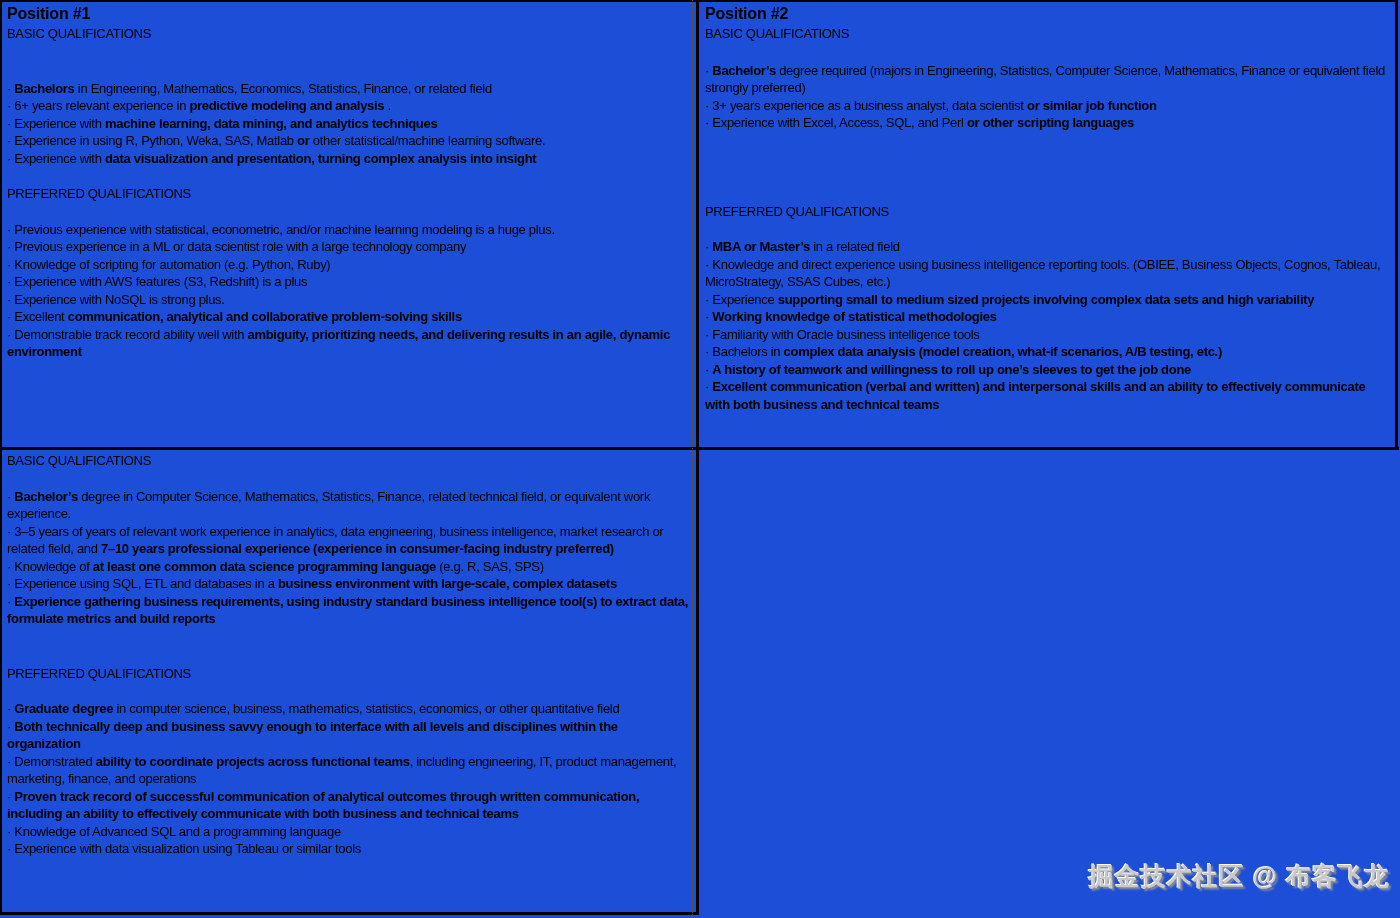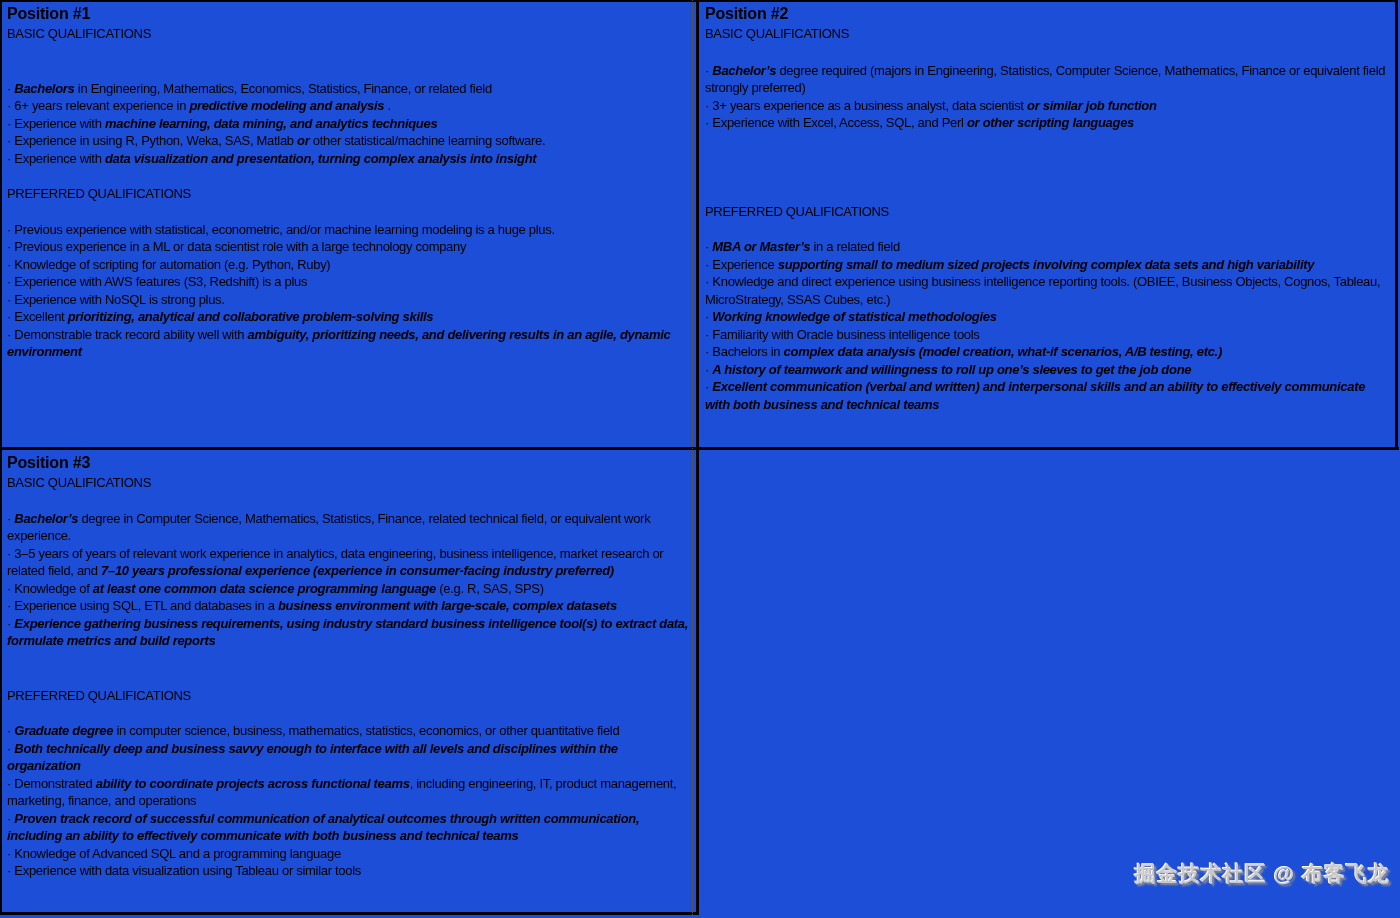--- a/index.html
+++ b/index.html
@@ -24,26 +24,26 @@
   #cell-p1{left:7px;top:3px;width:686px;}
   #cell-p2{left:705px;top:3px;width:688px;}
   #cell-p3{left:7px;top:452px;width:686px;}
   .title{
     margin:0;font-size:16px;font-weight:bold;line-height:22px;letter-spacing:-0.2px;
   }
   .seclabel{line-height:17.5px;}
   .sp{width:100%;}
   .sp18{height:18px;} .sp19{height:19px;} .sp37{height:37px;} .sp71{height:71px;}
   .bullet{white-space:normal;}
-  .em{font-weight:bold;font-style:italic;}
+  .em{font-weight:bold;}
   .group + .group{margin-top:0;}
   
   .watermark{
     position:absolute;right:10px;top:860px;
-    font-size:21px;font-weight:bold;letter-spacing:1px;
+    font-size:25px;font-weight:bold;letter-spacing:1px;
     color:#c9c9c9;
     text-shadow:-1px -1px 0 #ffffff, 2px 2px 2px #8f8f8f;
     white-space:nowrap;
     text-align:center;
   }
 </style>
 </head>
 <body>
 
 <div class="page">
@@ -72,54 +72,53 @@
     <div class="sp sp18"></div>
     <div class="groups">
         <div class="group">
           <div class="bullet"><span>· </span><span>Previous experience with statistical, econometric, and/or machine learning modeling is a huge plus.</span></div>
           <div class="bullet"><span>· </span><span>Previous experience in a ML or data scientist role with a large technology company</span></div>
           <div class="bullet"><span>· </span><span>Knowledge of scripting for automation (e.g. Python, Ruby)</span></div>
           <div class="bullet"><span>· </span><span>Experience with AWS features (S3, Redshift) is a plus</span></div>
           <div class="bullet"><span>· </span><span>Experience with NoSQL is strong plus.</span></div>
         </div>
         <div class="group">
-          <div class="bullet"><span>· </span><span>Excellent </span><span class="em">prioritizing, analytical and collaborative problem-solving skills</span></div>
+          <div class="bullet"><span>· </span><span>Excellent </span><span class="em">communication, analytical and collaborative problem-solving skills</span></div>
           <div class="bullet"><span>· </span><span>Demonstrable track record ability well with </span><span class="em">ambiguity, prioritizing needs, and delivering results in an agile, dynamic environment</span></div>
         </div>
       </div>
   </section>
 
   <section class="cell" id="cell-p2">
     <h2 class="title">Position #2</h2>
     <div class="seclabel">BASIC QUALIFICATIONS</div>
     <div class="sp sp19"></div>
     <div class="list">
         <div class="bullet"><span>· </span><span class="em">Bachelor’s</span><span> degree required (majors in Engineering, Statistics, Computer Science, Mathematics, Finance or equivalent field strongly preferred)</span></div>
         <div class="bullet"><span>· </span><span>3+ years experience as a business analyst, data scientist </span><span class="em">or similar job function</span></div>
         <div class="bullet"><span>· </span><span>Experience with Excel, Access, SQL, and Perl </span><span class="em">or other scripting languages</span></div>
       </div>
     <div class="sp sp71"></div>
     <div class="seclabel">PREFERRED QUALIFICATIONS</div>
     <div class="sp sp18"></div>
     <div class="groups">
         <div class="group">
           <div class="bullet"><span>· </span><span class="em">MBA or Master’s</span><span> in a related field</span></div>
+          <div class="bullet"><span>· </span><span>Knowledge and direct experience using business intelligence reporting tools. (OBIEE, Business Objects, Cognos, Tableau, MicroStrategy, SSAS Cubes, etc.)</span></div>
           <div class="bullet"><span>· </span><span>Experience </span><span class="em">supporting small to medium sized projects involving complex data sets and high variability</span></div>
-          <div class="bullet"><span>· </span><span>Knowledge and direct experience using business intelligence reporting tools. (OBIEE, Business Objects, Cognos, Tableau, MicroStrategy, SSAS Cubes, etc.)</span></div>
           <div class="bullet"><span>· </span><span class="em">Working knowledge of statistical methodologies</span></div>
           <div class="bullet"><span>· </span><span>Familiarity with Oracle business intelligence tools</span></div>
           <div class="bullet"><span>· </span><span>Bachelors in </span><span class="em">complex data analysis (model creation, what-if scenarios, A/B testing, etc.)</span></div>
           <div class="bullet"><span>· </span><span class="em">A history of teamwork and willingness to roll up one’s sleeves to get the job done</span></div>
           <div class="bullet"><span>· </span><span class="em">Excellent communication (verbal and written) and interpersonal skills and an ability to effectively communicate with both business and technical teams</span></div>
         </div>
       </div>
   </section>
 
   <section class="cell" id="cell-p3">
-    <h2 class="title">Position #3</h2>
     <div class="seclabel">BASIC QUALIFICATIONS</div>
     <div class="sp sp18"></div>
     <div class="list">
         <div class="bullet"><span>· </span><span class="em">Bachelor’s</span><span> degree in Computer Science, Mathematics, Statistics, Finance, related technical field, or equivalent work experience.</span></div>
         <div class="bullet"><span>· </span><span>3–5 years of years of relevant work experience in analytics, data engineering, business intelligence, market research or related field, and </span><span class="em">7–10 years professional experience (experience in consumer-facing industry preferred)</span></div>
         <div class="bullet"><span>· </span><span>Knowledge of </span><span class="em">at least one common data science programming language</span><span> (e.g. R, SAS, SPS)</span></div>
         <div class="bullet"><span>· </span><span>Experience using SQL, ETL and databases in a </span><span class="em">business environment with large-scale, complex datasets</span></div>
         <div class="bullet"><span>· </span><span class="em">Experience gathering business requirements, using industry standard business intelligence tool(s) to extract data, formulate metrics and build reports</span></div>
       </div>
     <div class="sp sp37"></div>

